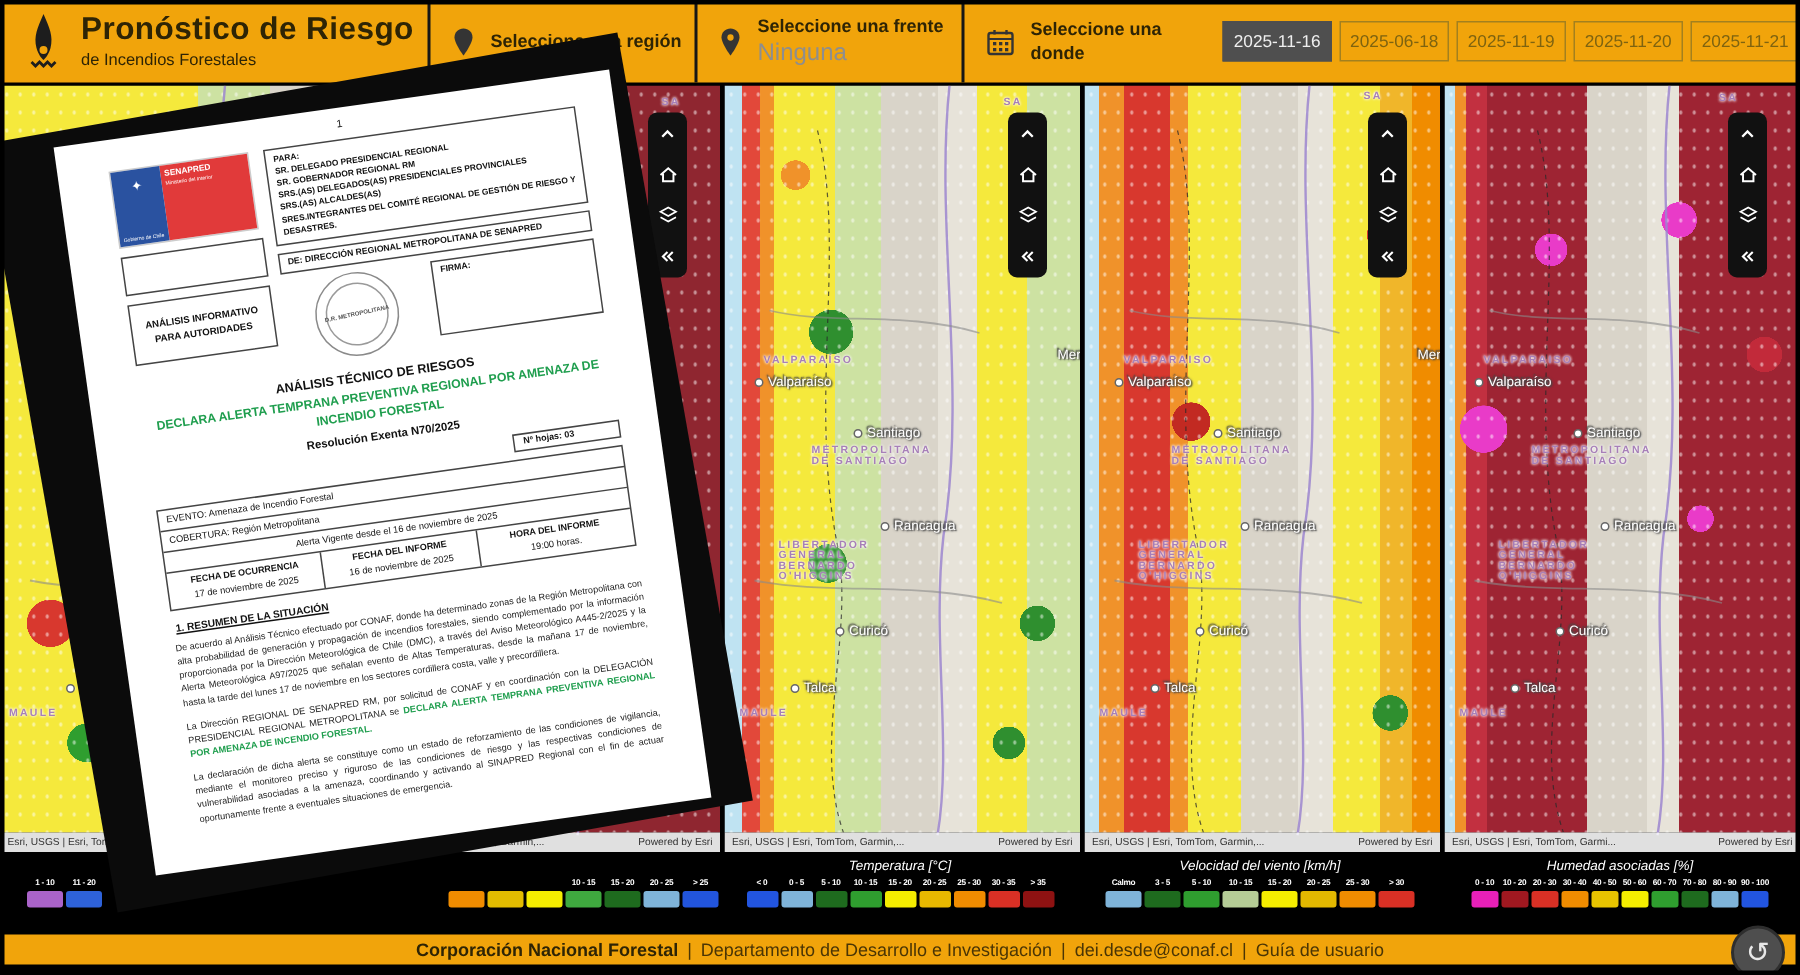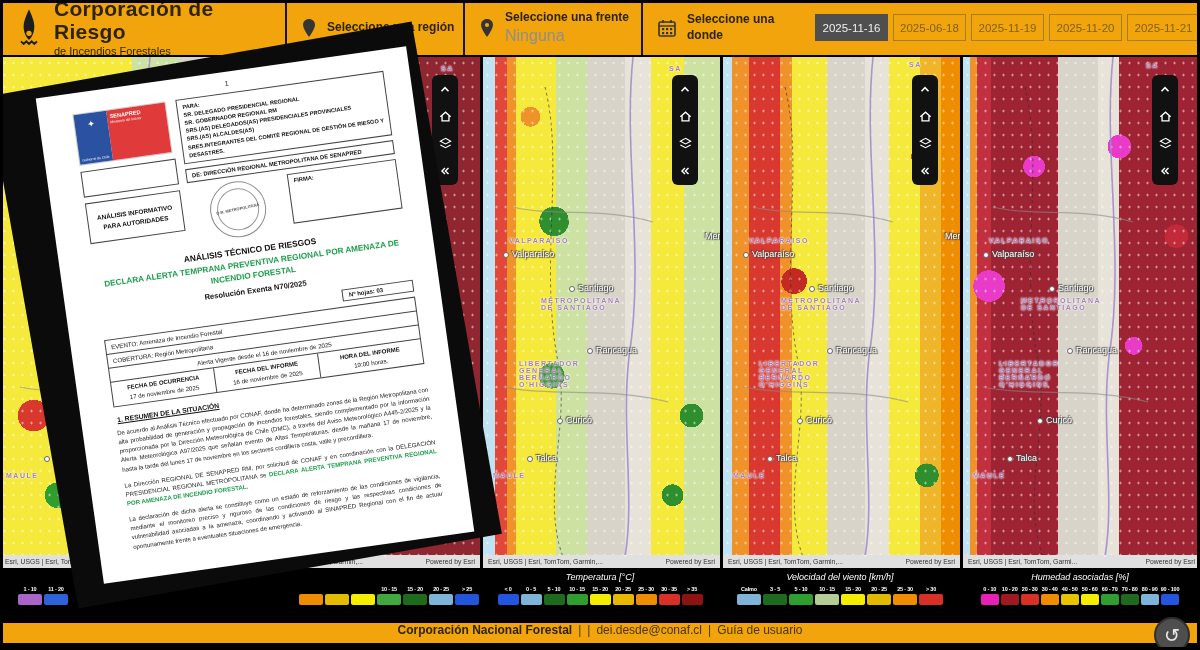--- a/index.html
+++ b/index.html
@@ -86,21 +86,21 @@
   .legend-cell.align-center .cats{justify-content:center;}
   .cat{display:flex;flex-direction:column;align-items:center;}
   .cat-label{font-size:5.5px;color:#fff;font-weight:bold;white-space:nowrap;height:8px;line-height:8px;letter-spacing:-.2px;}
   .cat-swatch{width:24px;height:11px;border-radius:2px;margin-top:1px;}
   .cats.n9 .cat-swatch{width:21px;}
   .cats.n10 .cat-swatch{width:18px;}
 
   
   footer{position:absolute;left:0;right:0;bottom:0;height:27px;background:#000;z-index:45;}
   .foot-bar{position:absolute;left:0;right:0;bottom:7px;height:20px;background:#F1A40B;
-     display:flex;align-items:flex-start;justify-content:center;font-size:12px;color:#4a3505;gap:6px;}
+     display:flex;align-items:center;justify-content:center;font-size:12px;color:#4a3505;gap:6px;}
   .foot-bar b{color:#2E2405;}
   .foot-link{color:#4a3505;cursor:pointer;}
   .refresh-btn{position:absolute;right:10px;bottom:-3px;width:36px;height:36px;border-radius:50%;
      background:#4E4E4E;border:2px solid #2e2e2e;color:#E8E8E8;font-size:19px;line-height:32px;text-align:center;
      cursor:pointer;z-index:50;padding:0;font-family:"DejaVu Sans",sans-serif;}
 
   
   .doc-back{position:absolute;left:30px;top:55px;width:430px;height:520px;background:#0b0b0b;
      transform:rotate(-10deg);z-index:40;}
   .doc{position:absolute;left:68px;top:70px;width:374px;height:490px;background:#fff;transform:rotate(-8deg);
@@ -150,21 +150,21 @@
 <div class="app">
 
   <header>
     <div class="hsec brand">
       <svg class="brand-ico" viewBox="0 0 24 30">
         <path d="M12 1 C9 8 7 12 8.5 18 C9.5 21.5 11 23 12 24 C13 23 14.5 21.5 15.5 18 C17 12 15 8 12 1 Z" fill="#1d1d1d"></path>
         <path d="M6 25 l2 2 2-2 2 2 2-2 2 2 2-2" stroke="#1d1d1d" stroke-width="1.4" fill="none"></path>
         <circle cx="12" cy="19" r="2" fill="#F1A40B"></circle>
       </svg>
       <div class="brand-txt">
-        <div class="t1">Corporación de Riesgo</div>
+        <div class="t1">Pronóstico de Riesgo</div>
         <div class="t2">de Incendios Forestales</div>
       </div>
     </div>
     <div class="hsec selsec">
       <svg class="ico" viewBox="0 0 16 20">
         <path d="M8 1 C4.7 1 2 3.6 2 6.8 C2 11 8 19 8 19 S14 11 14 6.8 C14 3.6 11.3 1 8 1 Z" fill="#343434"></path>
       </svg>
       <div>
         <div class="sel-label">Seleccione una región</div>
       </div>
@@ -625,20 +625,21 @@
             </div>
           </div>
         </div>
       </div>
   </div>
 
   <footer>
     <div class="foot-bar">
       <b>Corporación Nacional Forestal</b>
       <span>|</span>
+      <span>Departamento de Desarrollo e Investigación</span>
       <span>|</span>
       <span>dei.desde@conaf.cl</span>
       <span>|</span>
       <span class="foot-link">Guía de usuario</span>
     </div>
     <button class="refresh-btn">↺</button>
   </footer>
 
   <div class="doc-back"></div>
   <div class="doc">

